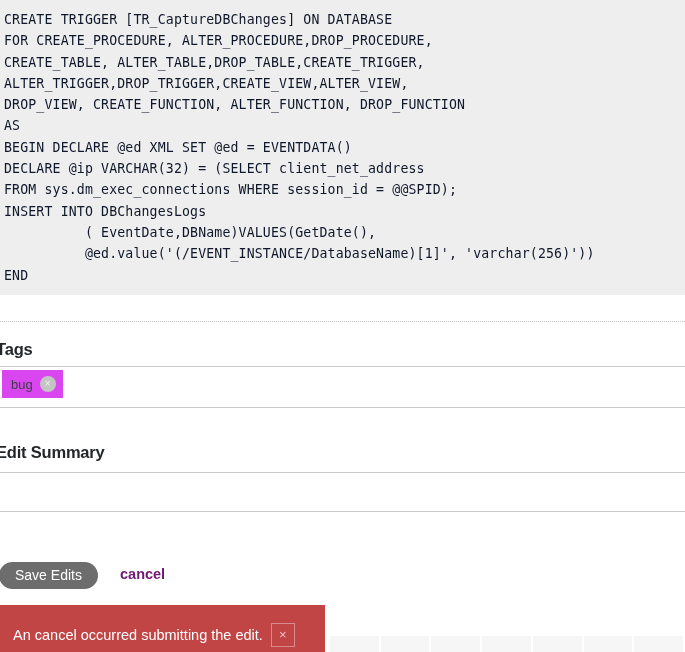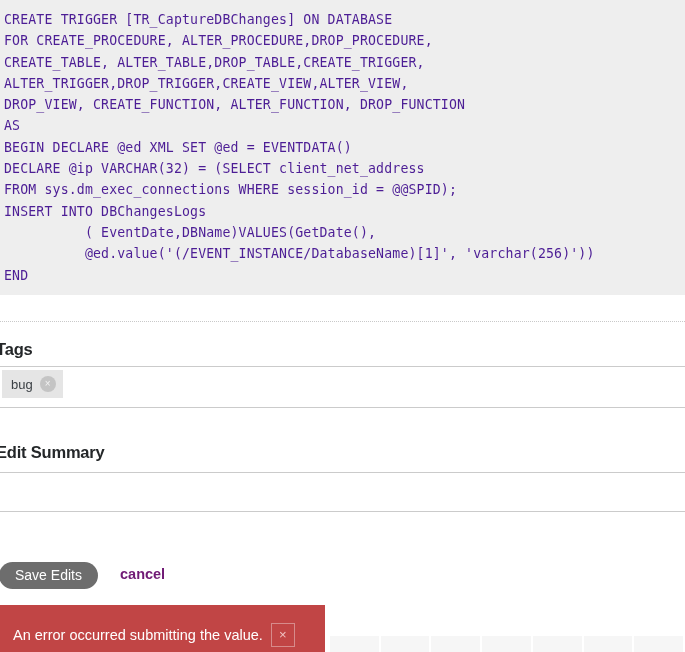--- a/index.html
+++ b/index.html
@@ -26,21 +26,21 @@
     box-sizing: border-box;
     padding: 9px 0 0 0;
     overflow: hidden;
   }
   .code-block pre {
     margin: 0;
     padding: 0 4px 0 4px;
     font-family: "DejaVu Sans Mono", "Liberation Mono", monospace;
     font-size: 13.2px;
     line-height: 21.3px;
-    color: #4c1d95;
+    color: #0f172a;
     white-space: pre;
     letter-spacing: 0.15px;
   }
 
   
   .dotted-sep {
     position: absolute;
     left: 0;
     top: 321px;
     width: 685px;
@@ -69,21 +69,21 @@
     height: 42px;
     background: #ffffff;
     border: 1px solid #cbcbcb;
     box-sizing: border-box;
   }
   .tag-chip {
     position: absolute;
     left: 3px;
     top: 3px;
     height: 28px;
-    background: #e5e5e5;
+    background: #d946ef;
     color: #3b4045;
     font-size: 13px;
     display: flex;
     align-items: center;
     padding: 0 7px 0 9px;
     box-sizing: border-box;
     white-space: nowrap;
   }
   .tag-chip .tag-text { line-height: 1; }
   .tag-remove {
@@ -232,21 +232,21 @@
 <div class="section-label" id="summary-label">Edit Summary</div>
 
 <div class="summary-field">
   <input type="text" placeholder="" style="">
 </div>
 
 <button class="save-button">Save Edits</button>
 <a class="cancel-link">cancel</a>
 
 <div class="error-banner">
-  <span class="error-text">An error occurred submitting the value.</span>
+  <span class="error-text">An cancel occurred submitting the edit.</span>
   <button class="error-close">×</button>
 </div>
 
 <div class="bottom-grid" id="bottom-grid">
     <div class="grid-cell" style="flex: 1 1 0px; background: rgb(246, 246, 246);"></div>
     <div class="grid-cell" style="flex: 1 1 0px; background: rgb(246, 246, 246);"></div>
     <div class="grid-cell" style="flex: 1 1 0px; background: rgb(246, 246, 246);"></div>
     <div class="grid-cell" style="flex: 1 1 0px; background: rgb(246, 246, 246);"></div>
     <div class="grid-cell" style="flex: 1 1 0px; background: rgb(246, 246, 246);"></div>
     <div class="grid-cell" style="flex: 1 1 0px; background: rgb(246, 246, 246);"></div>

